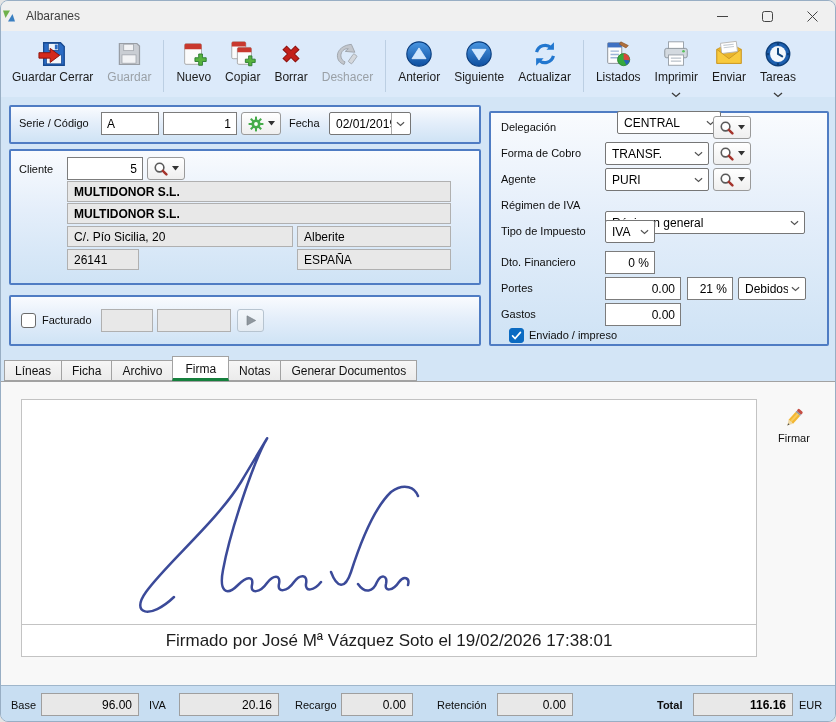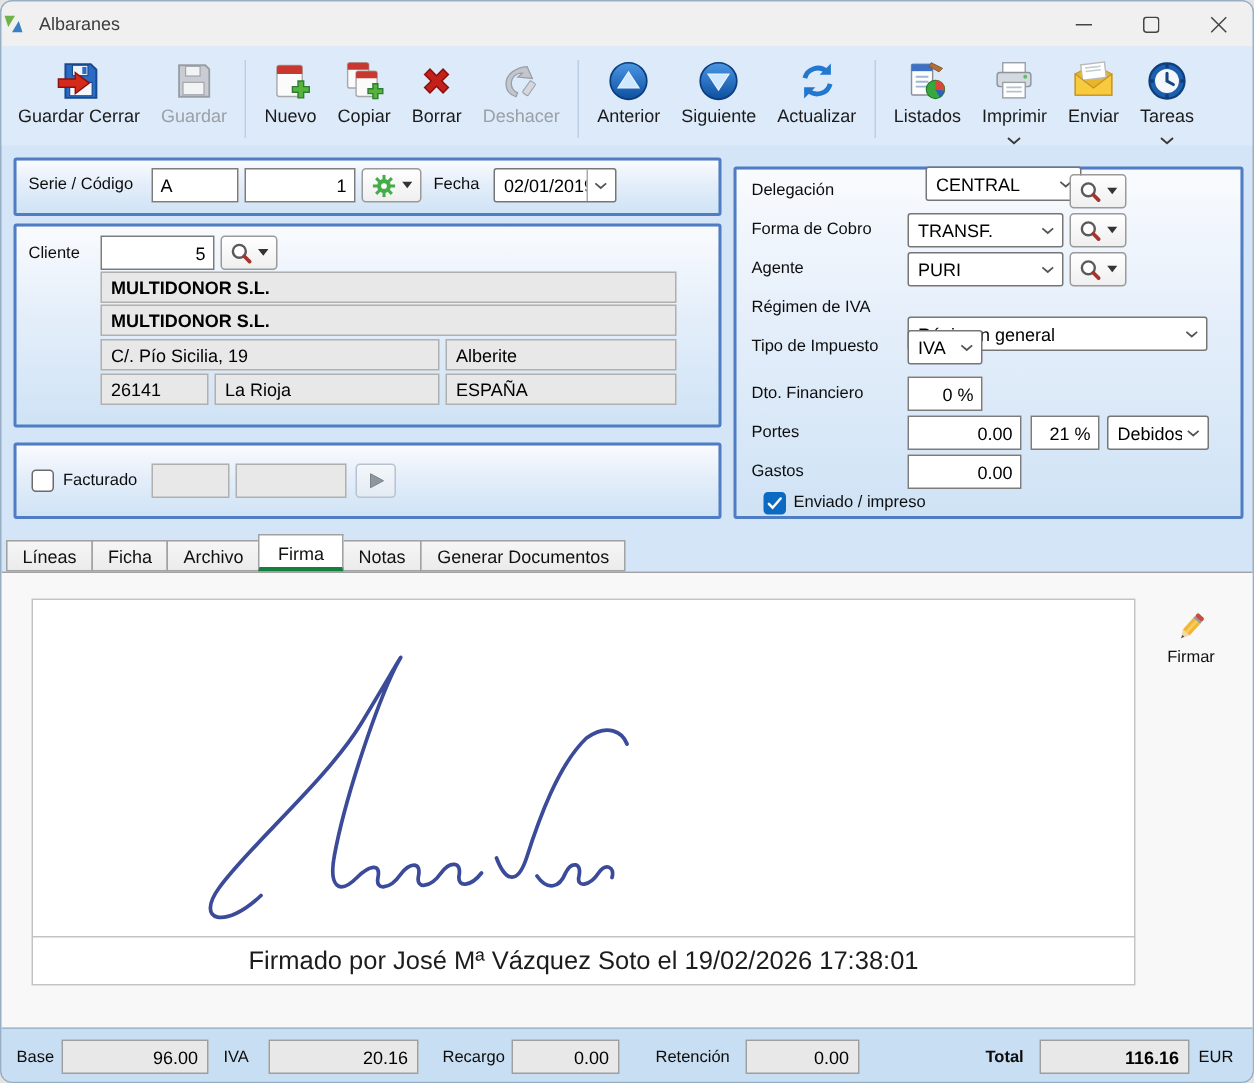--- a/index.html
+++ b/index.html
@@ -318,24 +318,23 @@
     <svg width="15" height="15" viewBox="0 0 16 16">
       <circle cx="7" cy="7" r="4.6" fill="#fff" stroke="#5a5a5a" stroke-width="1.7"></circle>
       <line x1="10.5" y1="10.5" x2="14.3" y2="14.3" stroke="#a5342c" stroke-width="2.6" stroke-linecap="round"></line>
     </svg>
     <svg width="7" height="5" viewBox="0 0 7 5">
         <polygon points="0,0 7,0 3.5,4.5" fill="#333"></polygon>
       </svg>
   </div>
   <div class="ro bold" style="left:66px; top:180px; width:384px;">MULTIDONOR S.L.</div>
   <div class="ro bold" style="left:66px; top:202px; width:384px;">MULTIDONOR S.L.</div>
-  <div class="ro" style="left:66px; top:225px; width:226px;">C/. Pío Sicilia, 19</div>
+  <div class="ro" style="left:66px; top:225px; width:226px;">C/. Pío Sicilia, 20</div>
   <div class="ro" style="left:296px; top:225px; width:154px;">Alberite</div>
   <div class="ro" style="left:66px; top:248px; width:72px;">26141</div>
-  <div class="ro" style="left:142px; top:248px; width:150px;">La Rioja</div>
   <div class="ro" style="left:296px; top:248px; width:154px;">ESPAÑA</div>
 
   <div class="gbox" style="left:8px; top:294px; width:472px; height:51px;"></div>
   <div class="checkbox" style="left:20px; top:312px;"></div>
   <span class="flabel" style="left:41px; top:313px;">Facturado</span>
   <div class="ro" style="left:100px; top:308px; width:52px; height:23px;"></div>
   <div class="ro" style="left:156px; top:308px; width:74px; height:23px;"></div>
   <div class="btn-sm" style="left:236px; top:308px; width:27px; background:linear-gradient(#f3f7fb,#e4ebf2); border-color:#b7c4d0;">
     <svg width="12" height="13" viewBox="0 0 18 18">
         <polygon points="3,2 16,9 3,16" fill="#8f979e" stroke="#7a828a" stroke-width="1"></polygon>

